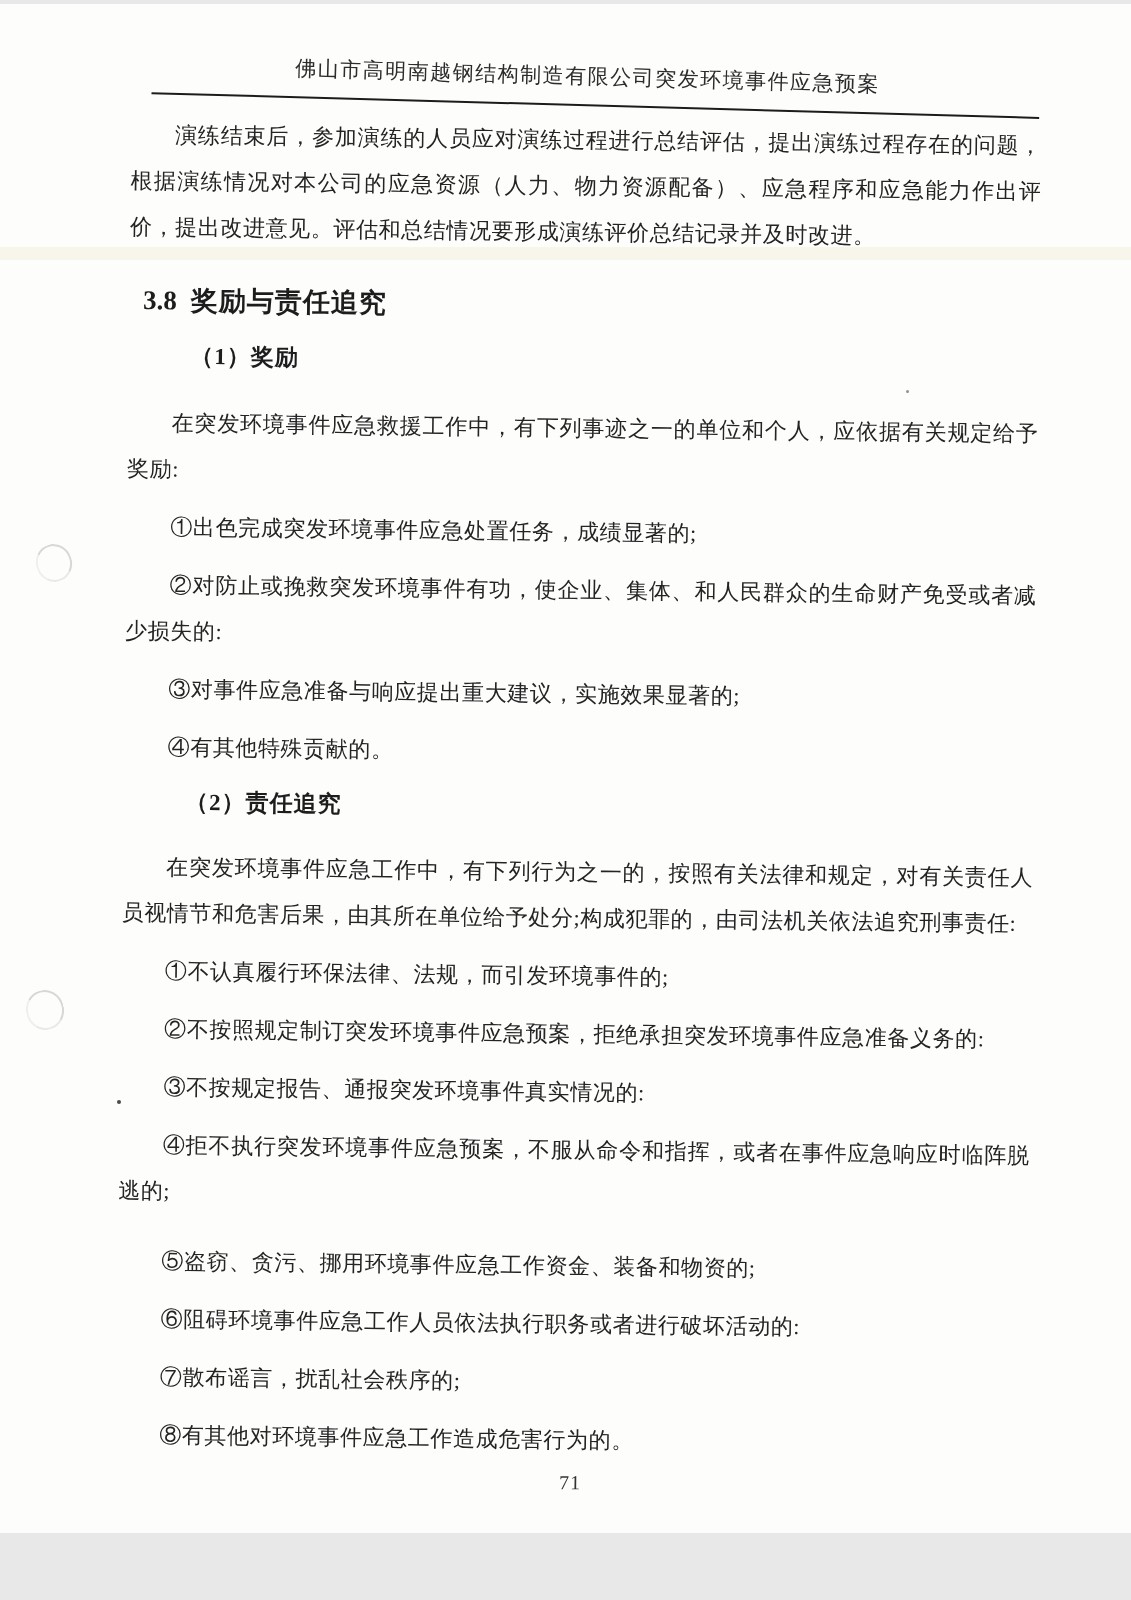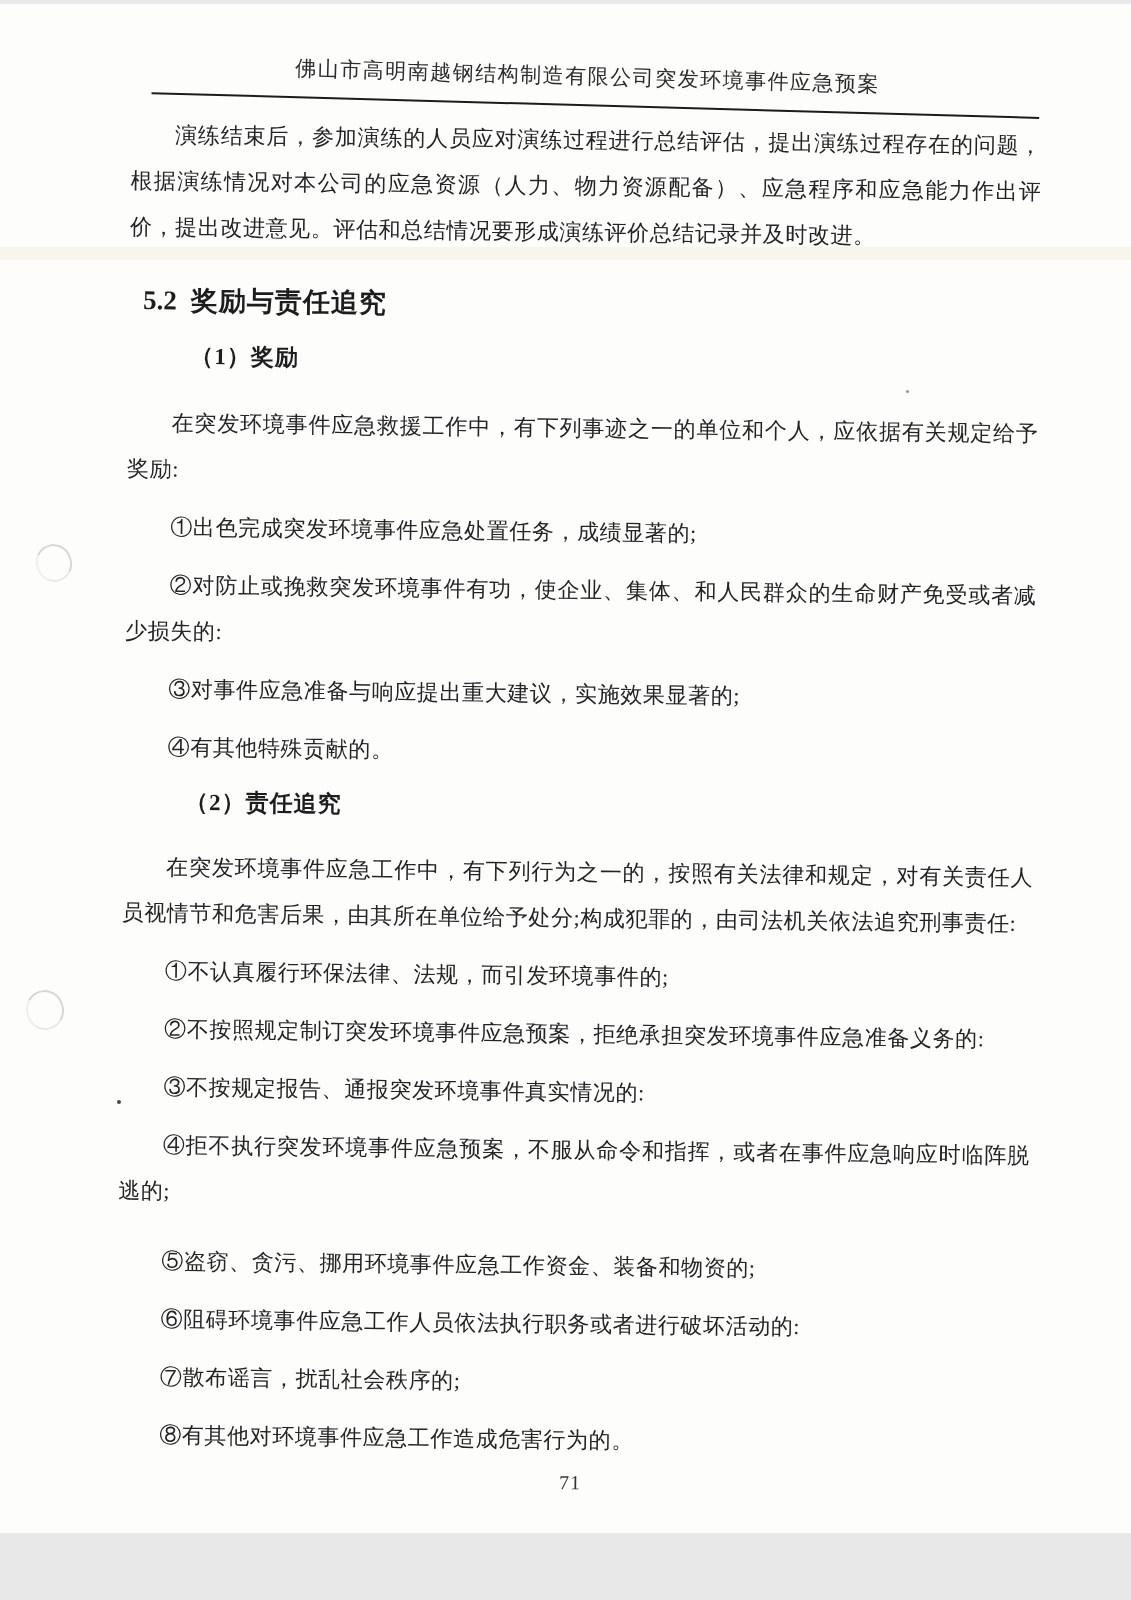--- a/index.html
+++ b/index.html
@@ -152,21 +152,21 @@
   <div class="content">
 
     <div class="doc-header">
       <div class="doc-header-title">佛山市高明南越钢结构制造有限公司突发环境事件应急预案</div>
       <div class="header-rule"></div>
     </div>
 
     <p class="para p1">演练结束后，参加演练的人员应对演练过程进行总结评估，提出演练过程存在的问题，根据演练情况对本公司的应急资源（人力、物力资源配备）、应急程序和应急能力作出评价，提出改进意见。评估和总结情况要形成演练评价总结记录并及时改进。</p>
 
     <h2 class="section-heading">
-      <span class="sec-no">5.2</span><span>奖励与责任追究</span>
+      <span class="sec-no">3.8</span><span>奖励与责任追究</span>
     </h2>
 
     <h3 class="sub-heading">（1）奖励</h3>
 
     <p class="para p2">在突发环境事件应急救援工作中，有下列事迹之一的单位和个人，应依据有关规定给予奖励:</p>
 
     <p class="item">①出色完成突发环境事件应急处置任务，成绩显著的;</p>
     <p class="item">②对防止或挽救突发环境事件有功，使企业、集体、和人民群众的生命财产免受或者减少损失的:</p>
     <p class="item">③对事件应急准备与响应提出重大建议，实施效果显著的;</p>
     <p class="item">④有其他特殊贡献的。</p>

